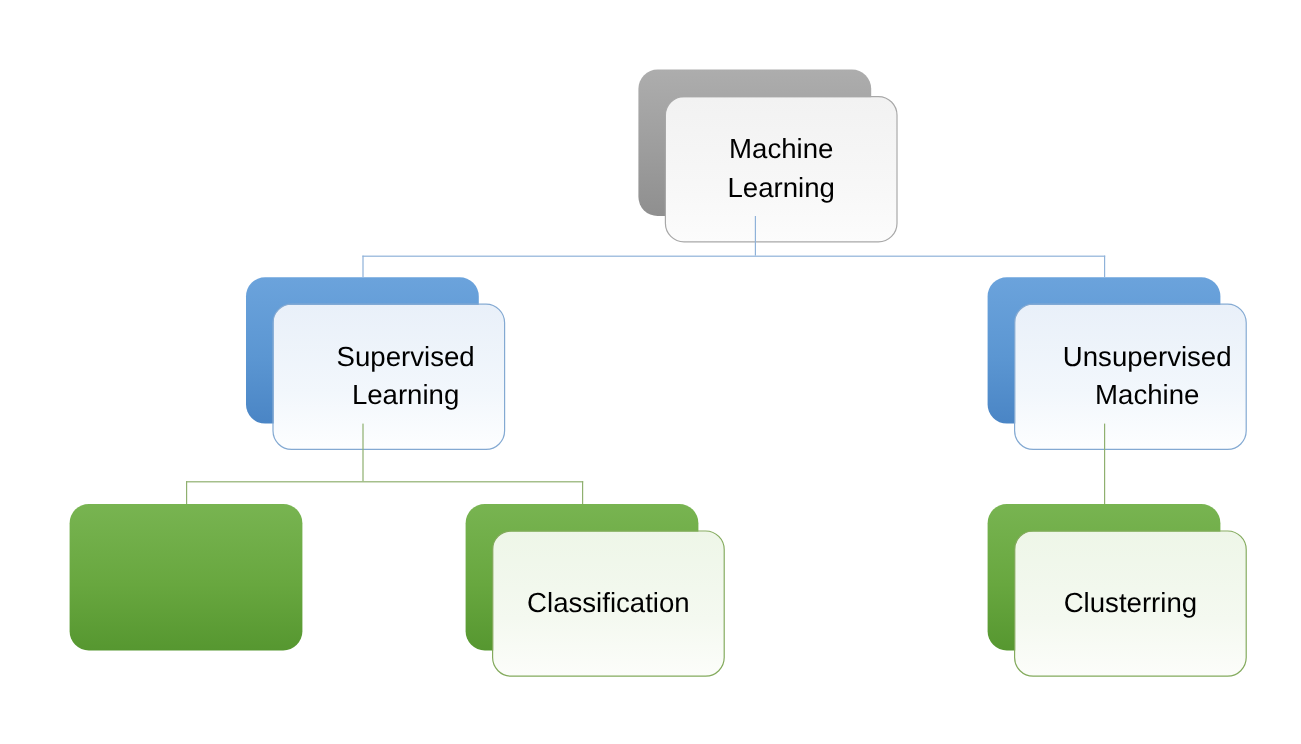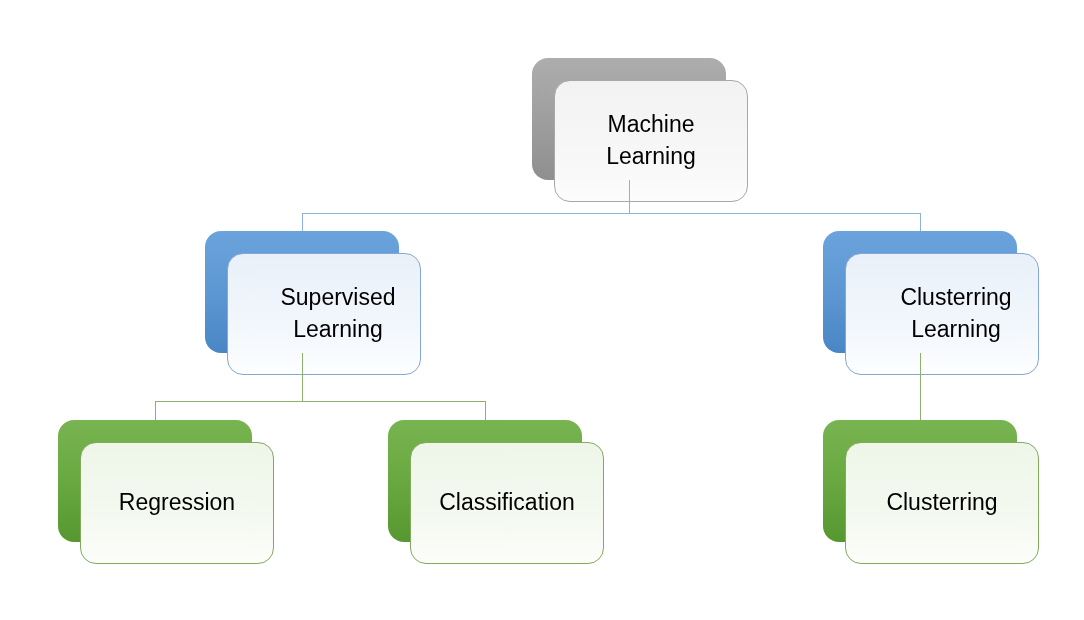--- a/index.html
+++ b/index.html
@@ -68,29 +68,26 @@
   <div class="node blue" id="node-supervised">
     <div class="back"></div>
     <div class="front">
       <div class="label">Supervised Learning</div>
     </div>
   </div>
 
   <div class="node blue" id="node-unsupervised">
     <div class="back"></div>
     <div class="front">
-      <div class="label">Clusterring Learning</div>
+      <div class="label">Unsupervised Machine</div>
     </div>
   </div>
 
   <div class="node green" id="node-regression">
     <div class="back"></div>
-    <div class="front">
-      <div class="label">Regression</div>
-    </div>
   </div>
 
   <div class="node green" id="node-clusterring">
     <div class="back"></div>
     <div class="front">
       <div class="label">Clusterring</div>
     </div>
   </div>
 
   <div class="node green" id="node-classification">

